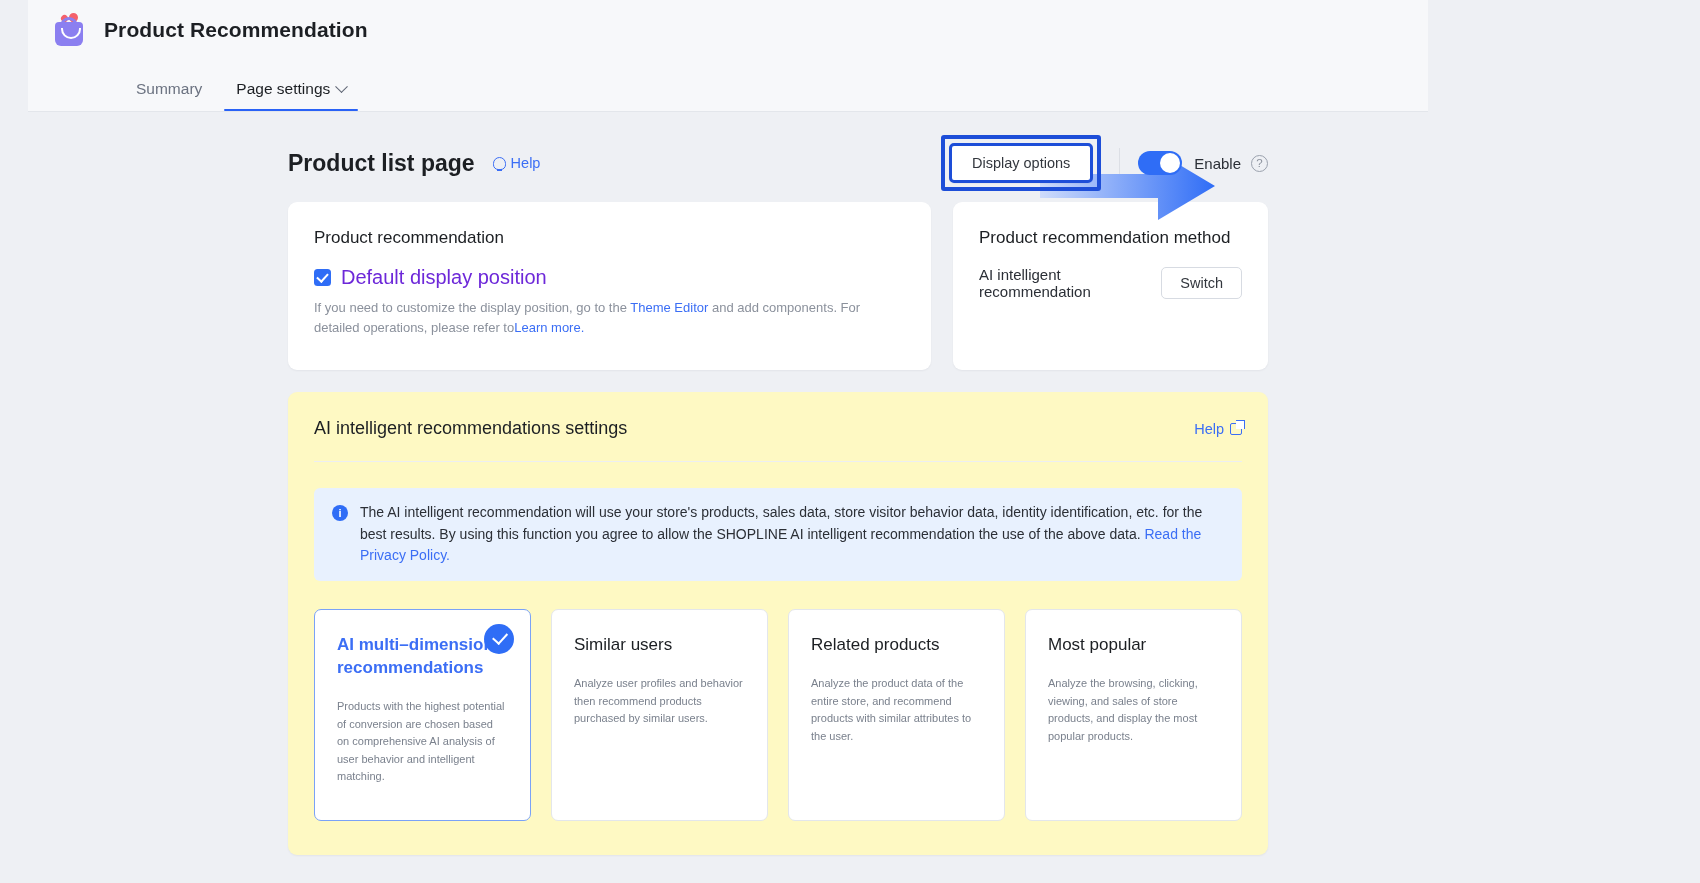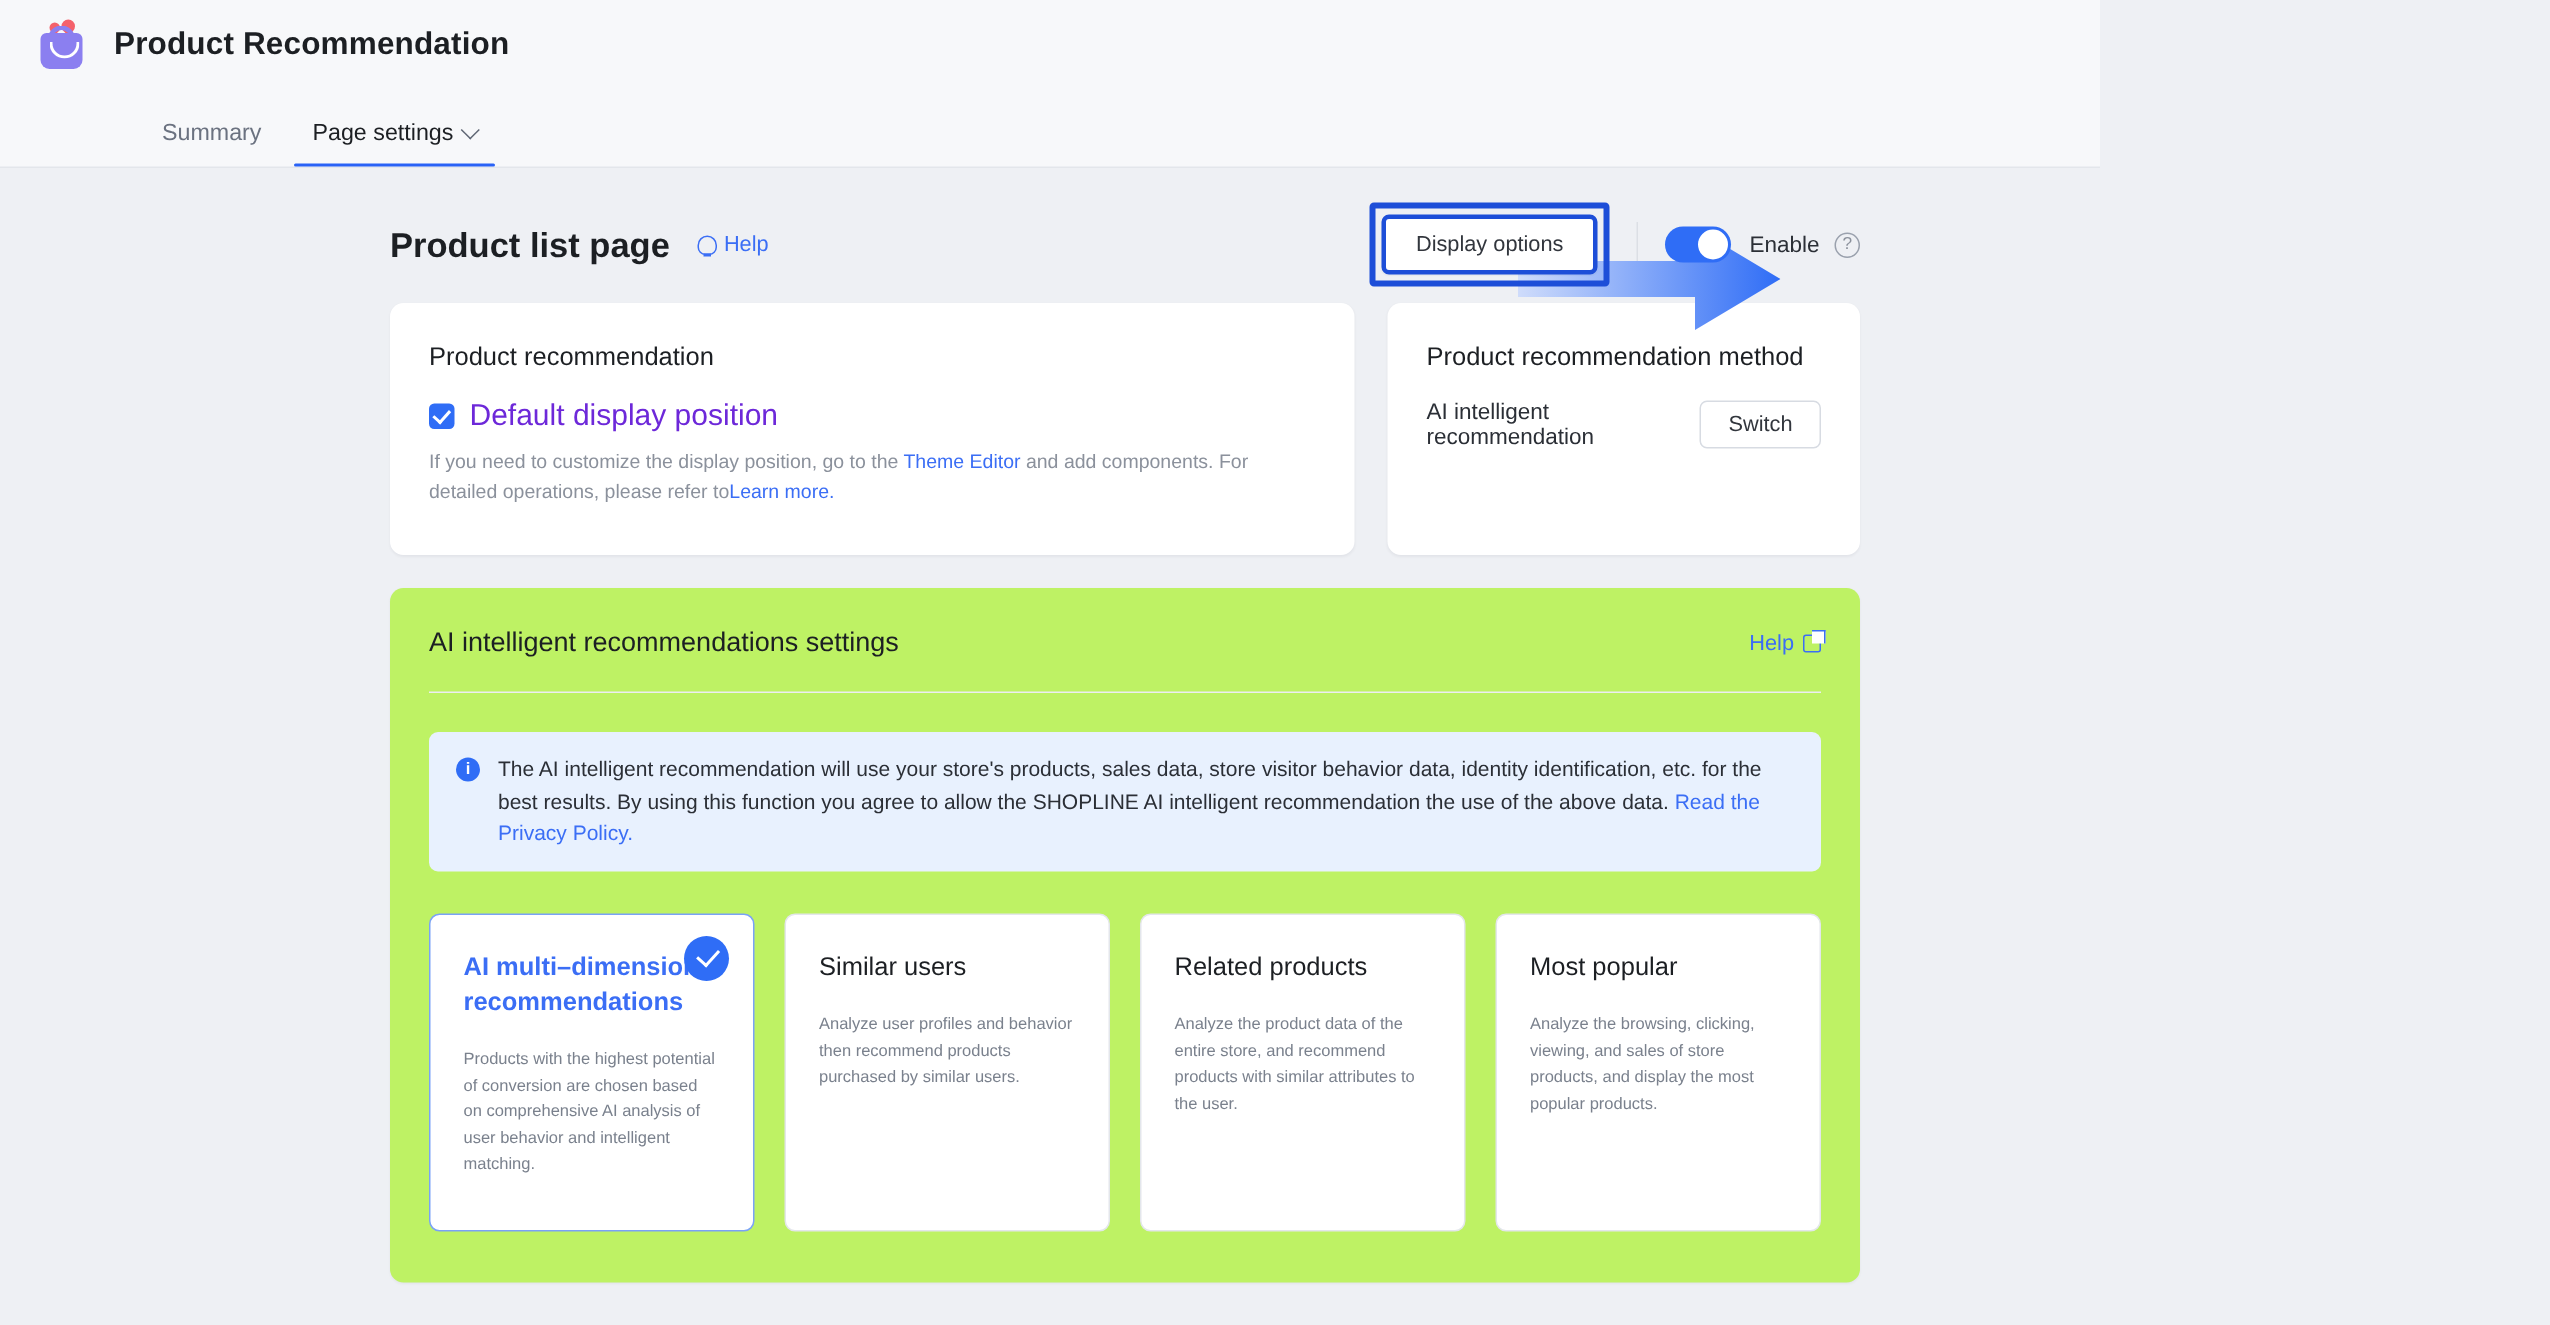--- a/index.html
+++ b/index.html
@@ -2,21 +2,21 @@
 <html><head>
 <meta charset="utf-8">
 <style>
   * { box-sizing: border-box; margin: 0; padding: 0; }
   html, body {
     width: 1700px; height: 883px;
     background: #eef0f4;
     font-family: "Liberation Sans", sans-serif;
     overflow: hidden;
   }
-  .page { position: relative; width: 1400px; height: 883px; background: #eef0f4; }
+  .page { position: relative; width: 1400px; height: 883px; background: #eef0f4; margin-left: 28px; }
 
   
   .app-header {
     height: 60px; background: #f7f8fa;
     display: flex; align-items: center; padding-left: 24px;
   }
   .app-icon {
     width: 34px; height: 34px; position: relative; margin-right: 18px; flex: 0 0 auto;
   }
   .bag {
@@ -109,21 +109,21 @@
   }
   .check-label { font-size: 20px; color: #6d28d9; }
   .hint { font-size: 13px; line-height: 1.55; color: #8b919c; max-width: 600px; }
   .a { color: #3b6ef5; cursor: pointer; }
   .method-row { display: flex; align-items: center; }
   .method-name { font-size: 15px; color: #2b2f36; }
   .btn-sm { background: #fff; border: 1px solid #d7dbe2; border-radius: 5px; padding: 7px 18px; font-size: 14.5px; color: #32363d; cursor: pointer; }
 
   
   .panel {
-    margin-top: 22px; background: #bef264; border-radius: 9px; box-shadow: 0 1px 2px rgba(16,24,40,.05);
+    margin-top: 22px; background: #fef9c3; border-radius: 9px; box-shadow: 0 1px 2px rgba(16,24,40,.05);
     padding: 26px 26px 34px 26px;
   }
   .panel-head { display: flex; align-items: center; padding-bottom: 22px; border-bottom: 1px solid #eceef2; }
   .panel-title { font-size: 18px; color: #1c1f23; }
   .panel-help { margin-left: auto; display: flex; align-items: center; gap: 6px; color: #3b6ef5; font-size: 14.5px; cursor: pointer; }
   .ext { width: 12px; height: 12px; border: 1.5px solid #3b6ef5; border-radius: 2px; position: relative; }
   .ext:after { content: ""; position: absolute; right: -4px; top: -4px; width: 8px; height: 8px; border-top: 1.5px solid #3b6ef5; border-right: 1.5px solid #3b6ef5; background: #fff; }
 
   .notice {
     margin-top: 26px; background: #e8f1fe; border-radius: 6px; padding: 14px 18px;

